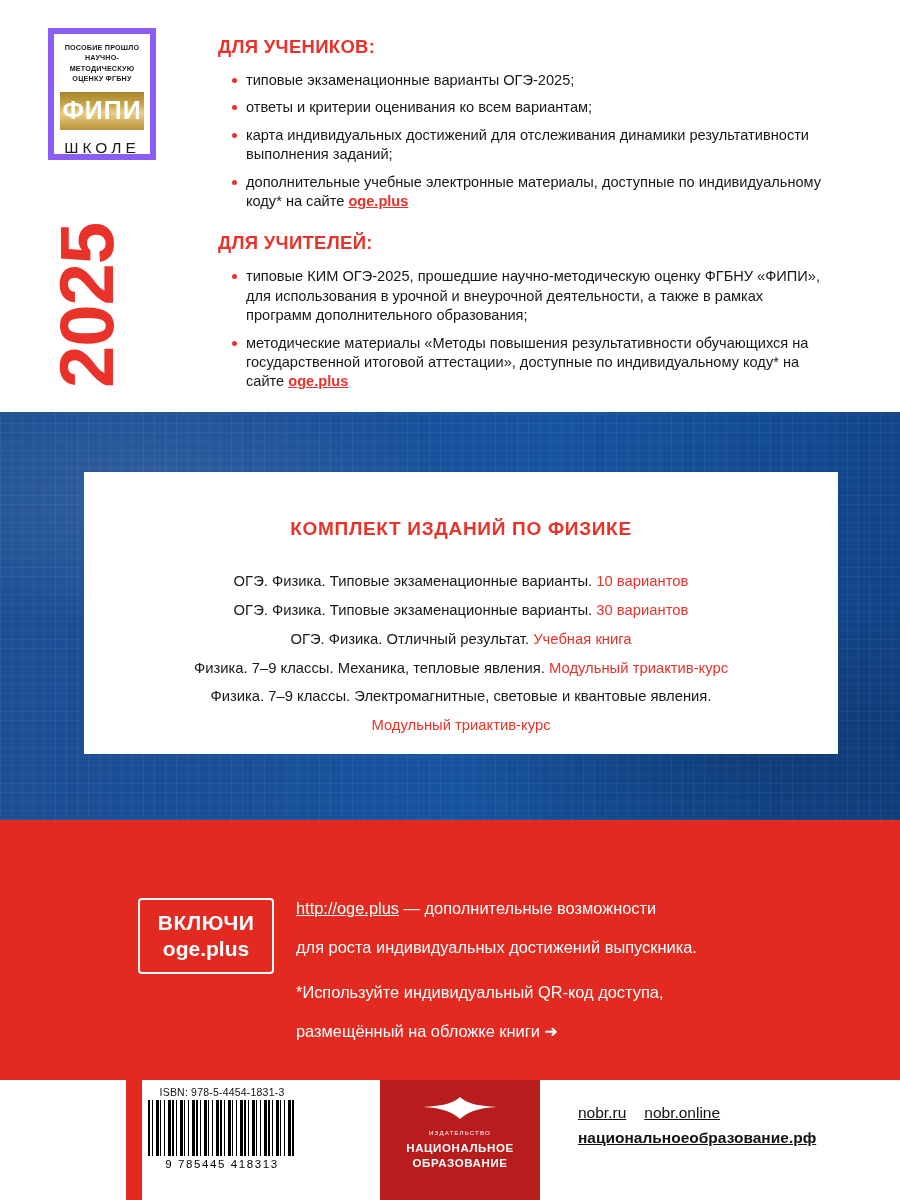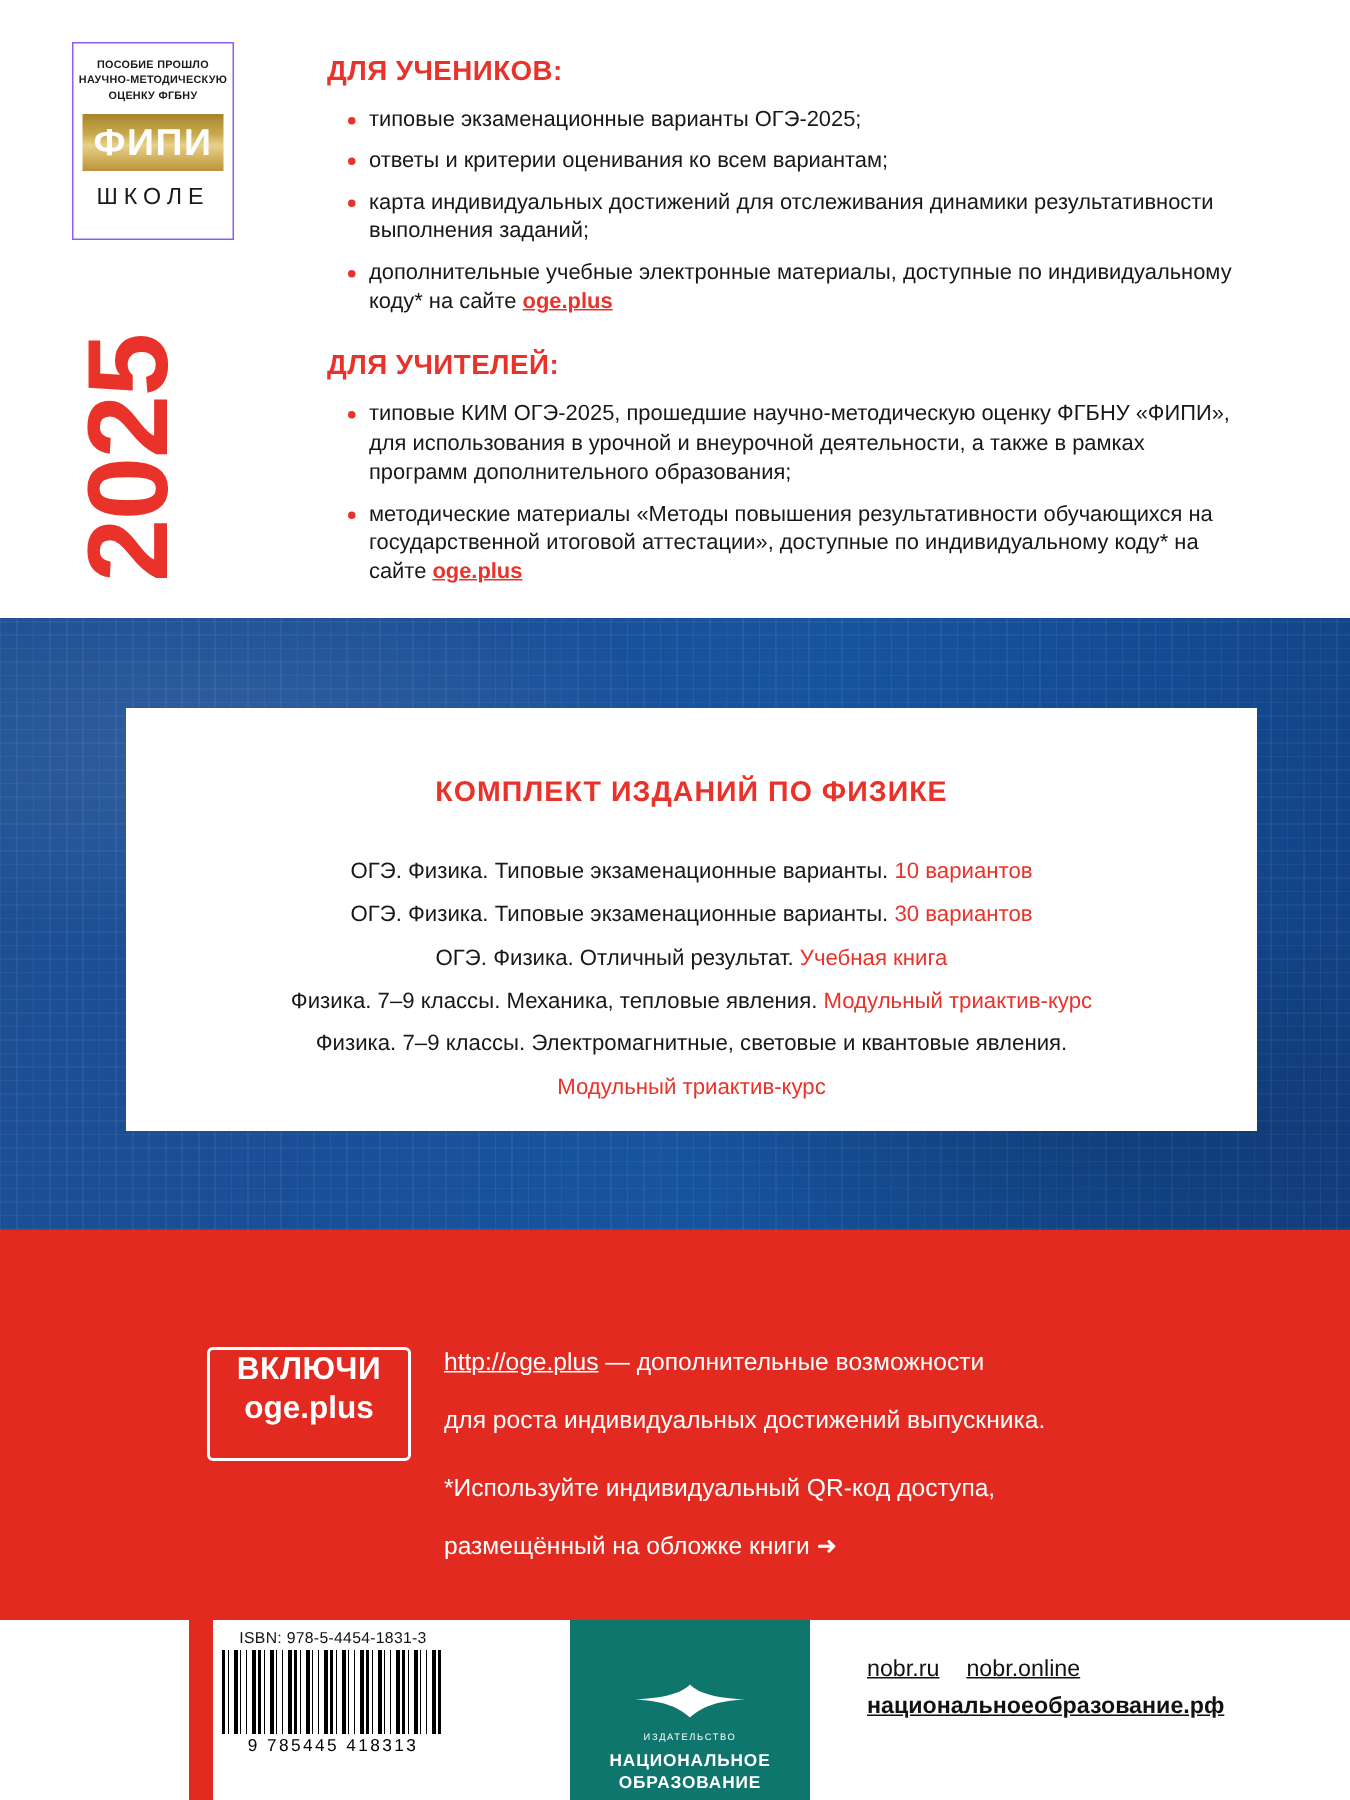--- a/index.html
+++ b/index.html
@@ -30,21 +30,21 @@
     background: #ffffff;
   }
 
   
   .fipi-badge {
     position: absolute;
     left: 48px;
     top: 28px;
     width: 108px;
     height: 132px;
-    border: 1px solid #8b5cf6;
+    border: 6px solid #8b5cf6;
     background: #ffffff;
     box-sizing: border-box;
     text-align: center;
     padding-top: 9px;
   }
   .fipi-top-line {
     font-size: 7.2px;
     font-weight: bold;
     color: #1a1a1a;
     line-height: 1.45;
@@ -199,21 +199,21 @@
     left: 138px;
     top: 78px;
     width: 132px;
     height: 72px;
     border: 2px solid #ffffff;
     border-radius: 4px;
     color: #ffffff;
     display: flex;
     flex-direction: column;
     align-items: center;
-    justify-content: flex-start;
+    justify-content: center;
     line-height: 1.22;
   }
   .vkl-box .l1 {
     font-size: 21px;
     font-weight: bold;
     letter-spacing: 0.4px;
   }
   .vkl-box .l2 {
     font-size: 21px;
     font-weight: bold;
@@ -273,24 +273,24 @@
     color: #000;
     margin-top: 2px;
     font-family: "Liberation Sans", sans-serif;
   }
   .pub-block {
     position: absolute;
     left: 380px;
     top: 1080px;
     width: 160px;
     height: 120px;
-    background: #0f766e;
+    background: #b91c1c;
     color: #ffffff;
     text-align: center;
-    padding-top: 41px;
+    padding-top: 15px;
     box-sizing: border-box;
   }
   .pub-bird svg { display: block; margin: 0 auto 8px auto; }
   .pub-small {
     font-size: 6.2px;
     letter-spacing: 1.1px;
     margin-bottom: 5px;
   }
   .pub-name {
     font-size: 11.5px;

